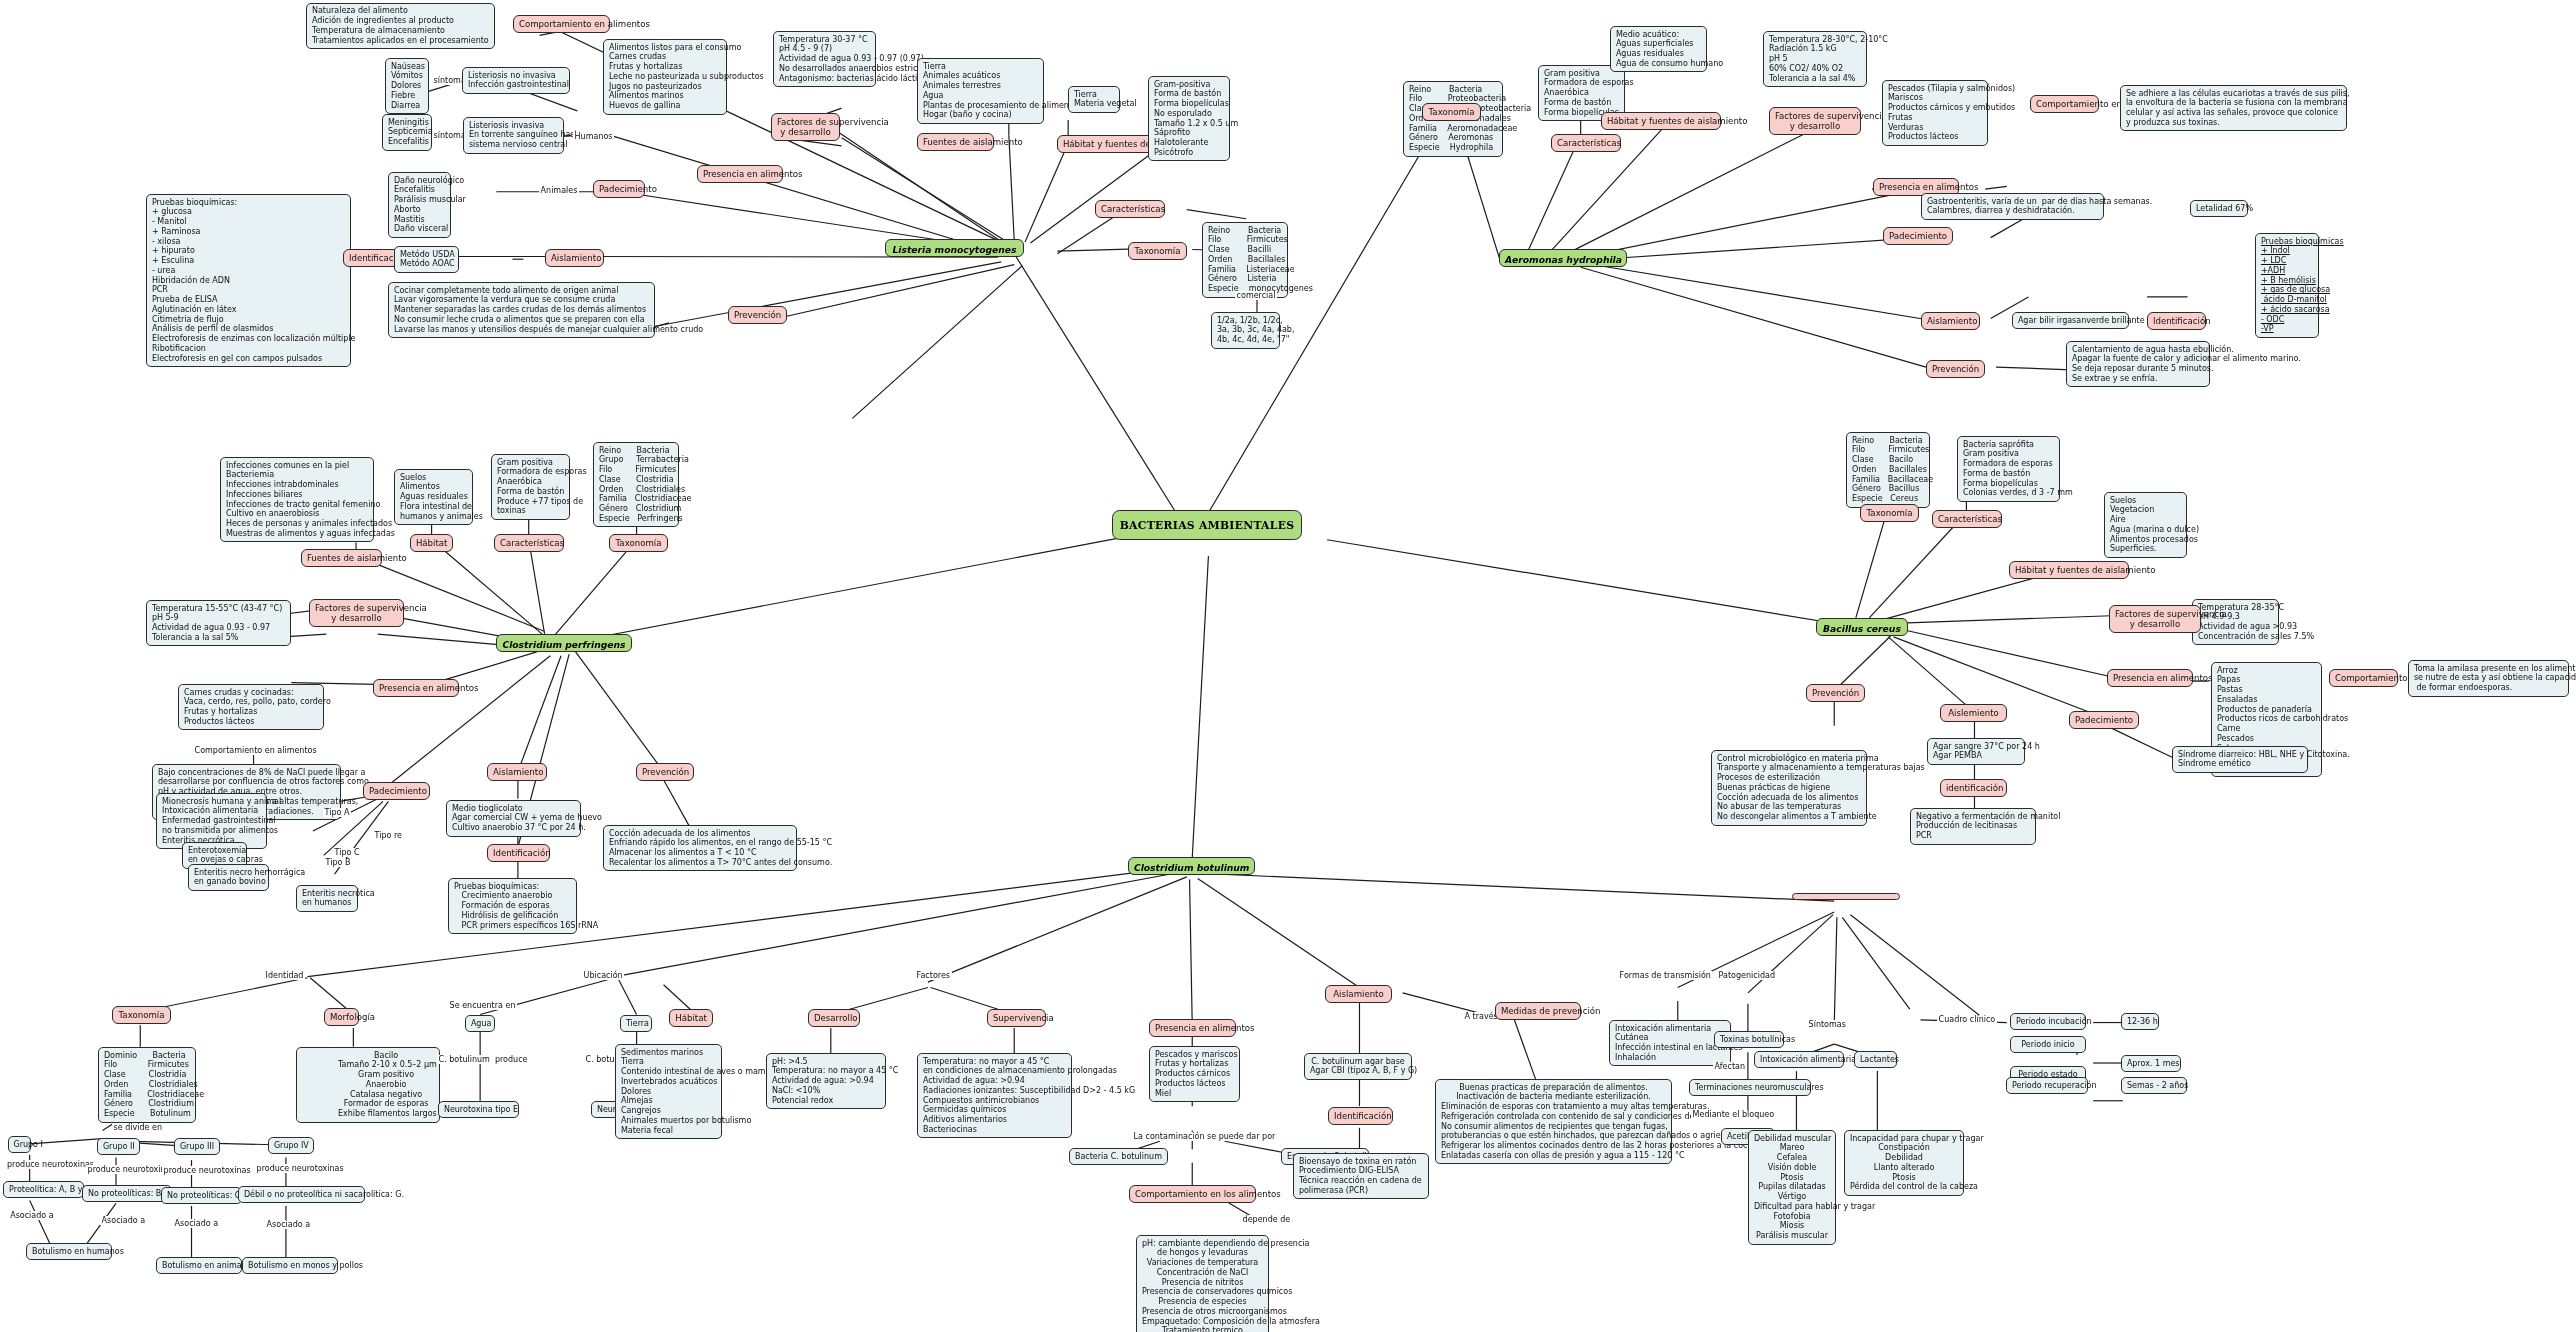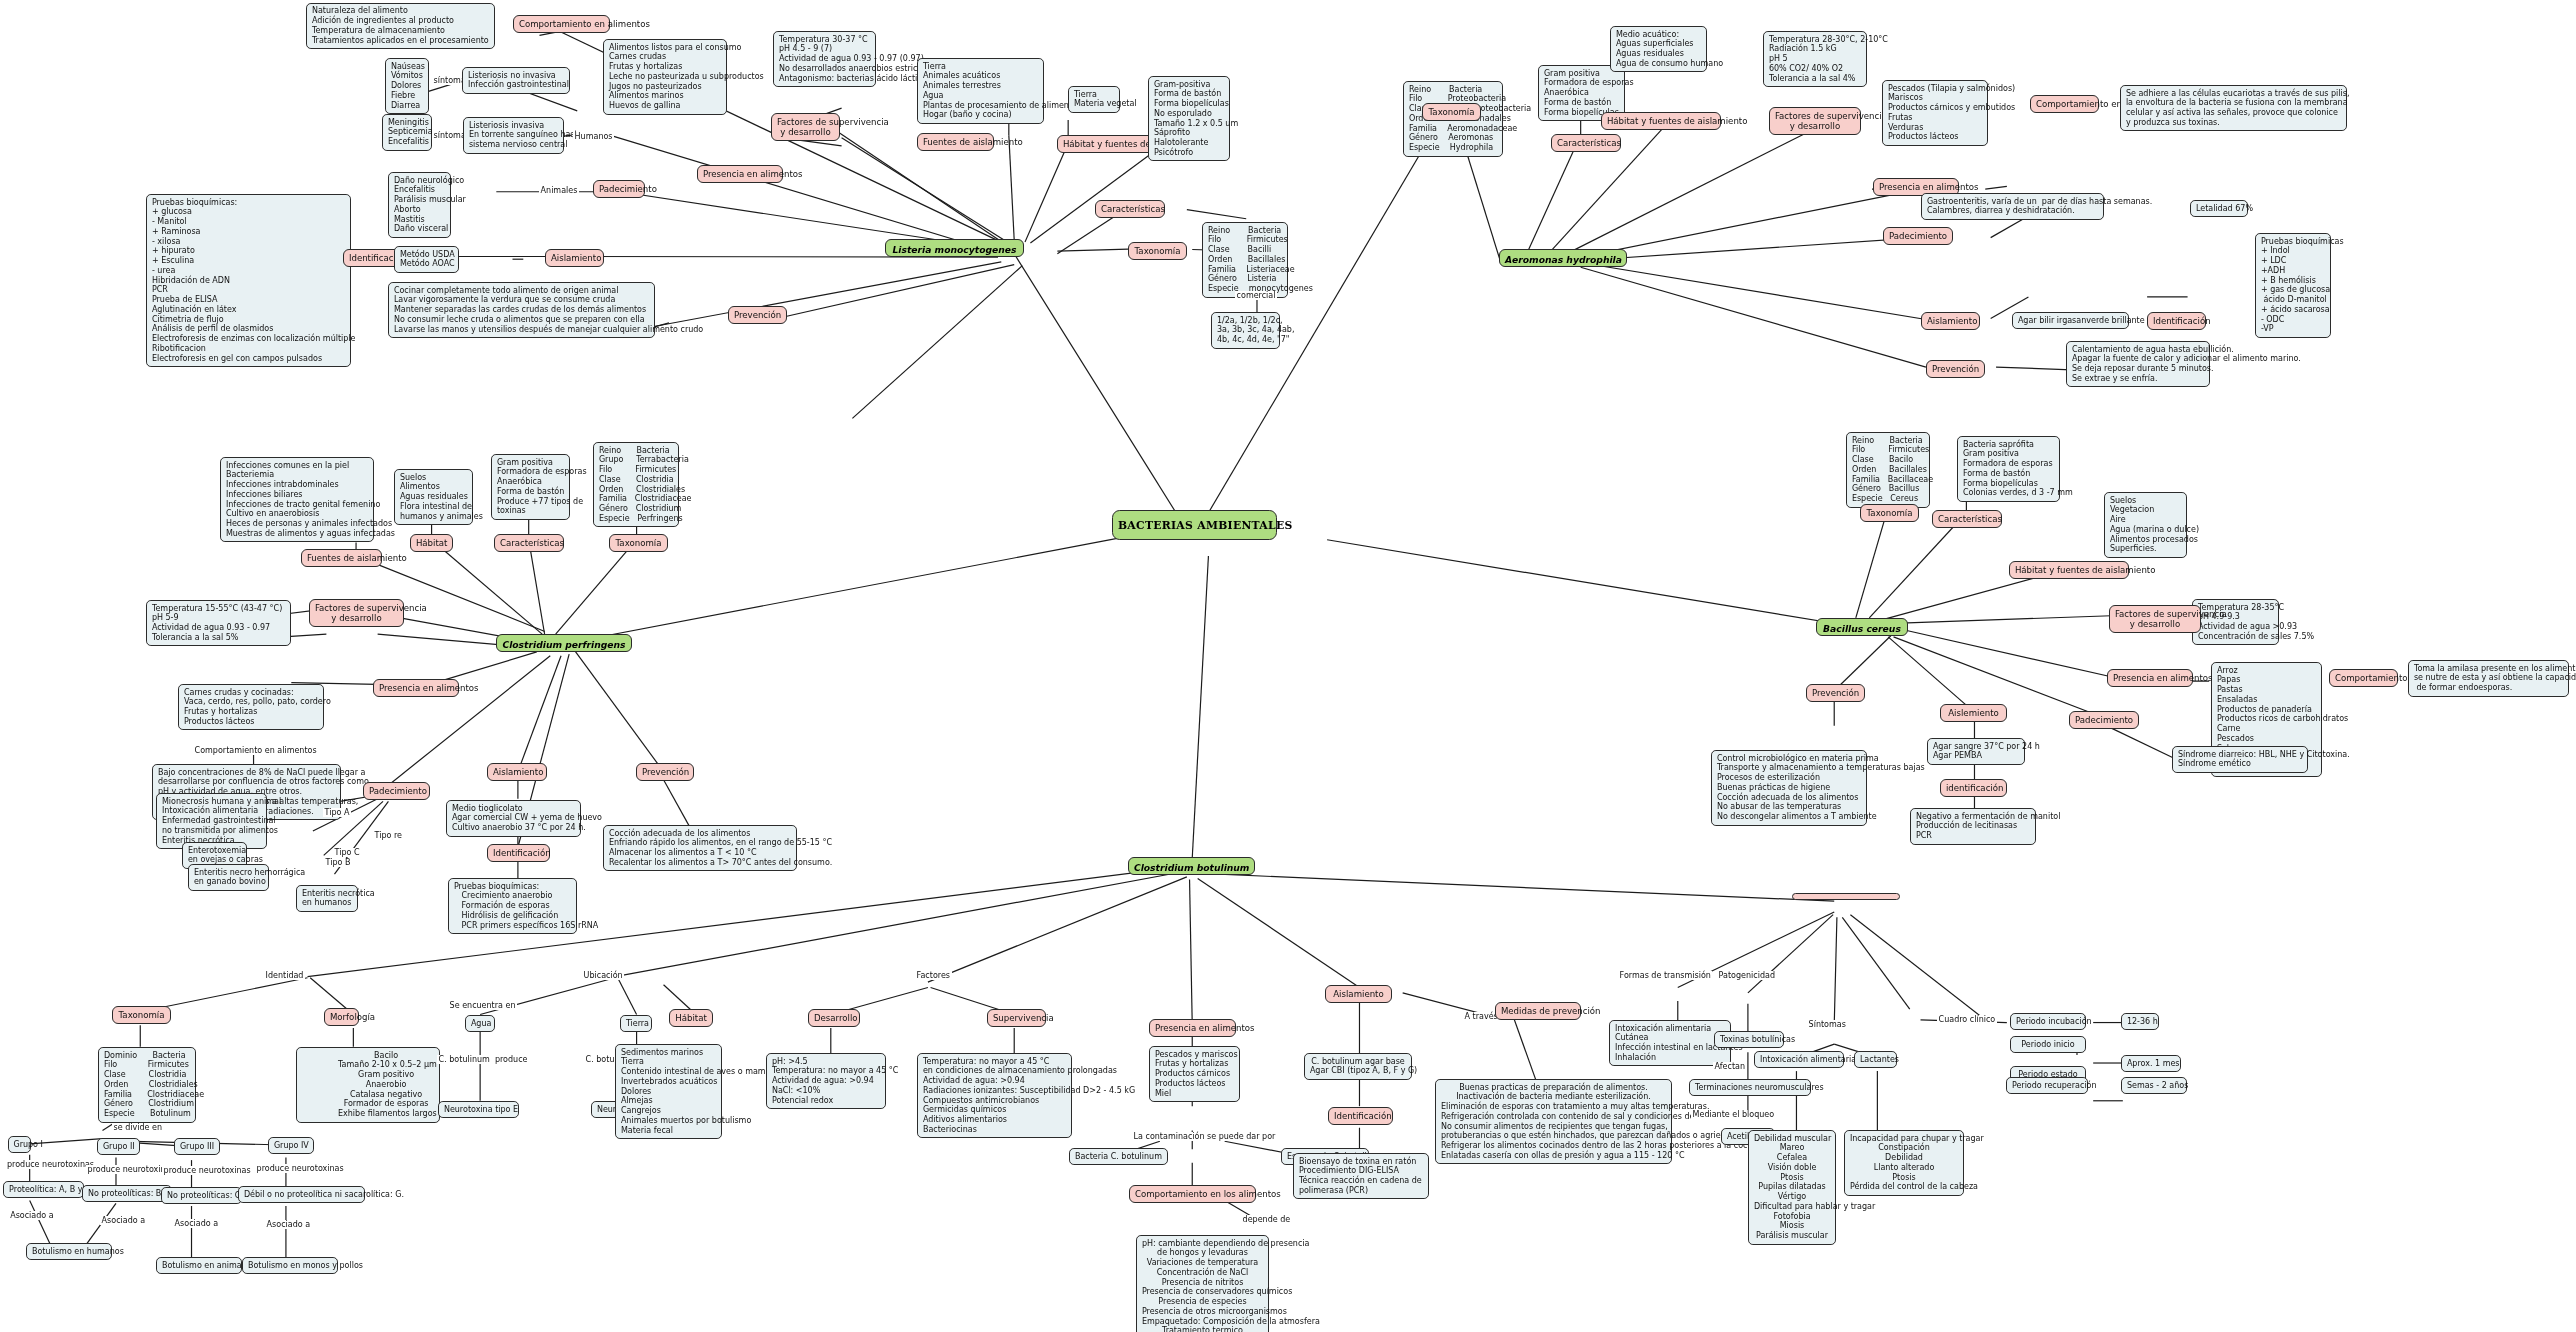--- a/index.html
+++ b/index.html
@@ -208,21 +208,21 @@
     <line x1="3480" y1="1985" x2="3480" y2="2100"></line>
     <line x1="3560" y1="1890" x2="3720" y2="1895"></line>
     <line x1="3880" y1="1895" x2="3935" y2="1895"></line>
     <line x1="3850" y1="1925" x2="3850" y2="1955"></line>
     <line x1="3880" y1="1970" x2="3935" y2="1970"></line>
     <line x1="3850" y1="1995" x2="3850" y2="2025"></line>
     <line x1="3880" y1="2040" x2="3935" y2="2040"></line>
   </g>
 </svg>
 
-<div class="node root" style="left:1112px;top:510px;width:165px;height:30px;line-height:24px;">BACTERIAS AMBIENTALES</div>
+<div class="node root" style="left:1112px;top:510px;width:190px;height:30px;line-height:24px;">BACTERIAS AMBIENTALES</div>
 
 <div class="node green" style="left:885px;top:239px;width:139px;height:18.3px;line-height:13px;">Listeria monocytogenes</div>
 
 <div class="node blue" style="left:306px;top:2.7px;width:189px;">Naturaleza del alimento
 Adición de ingredientes al producto
 Temperatura de almacenamiento
 Tratamientos aplicados en el procesamiento</div>
 <div class="node pink" style="left:513px;top:15px;width:97px;">Comportamiento en alimentos</div>
 
 <div class="node blue" style="left:385px;top:58px;width:44px;">Naúseas
@@ -380,21 +380,21 @@
 y produzca sus toxinas.</div>
 
 <div class="node pink" style="left:1883px;top:227px;width:70px;">Padecimiento</div>
 <div class="node blue" style="left:1921px;top:193px;width:183px;">Gastroenteritis, varía de un  par de días hasta semanas.
 Calambres, diarrea y deshidratación.</div>
 <div class="node blue" style="left:2190px;top:200px;width:58px;">Letalidad 67%</div>
 
 <div class="node pink" style="left:1921px;top:312px;width:59px;">Aislamiento</div>
 <div class="node blue" style="left:2012px;top:312px;width:117px;">Agar bilir irgasanverde brillante</div>
 <div class="node pink" style="left:2147px;top:312px;width:59px;">Identificación</div>
-<div class="node blue" style="left:2255px;top:233px;width:76px;">Pruebas bioquímicas
+<div class="node blue" style="left:2255px;top:233px;width:64px;text-decoration:underline;">Pruebas bioquímicas
 + Indol
 + LDC
 +ADH
 + B hemólisis
 + gas de glucosa
  ácido D-manitol
 + ácido sacarosa
 - ODC
 -VP</div>
 

